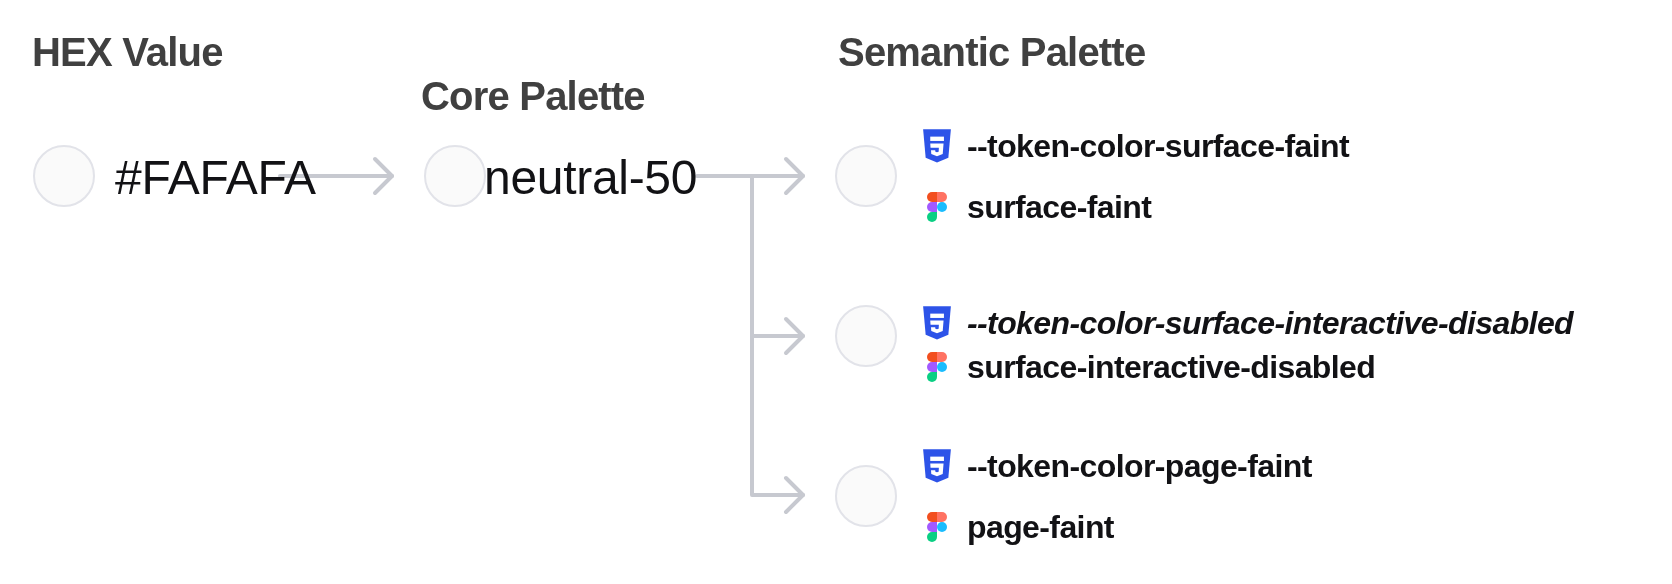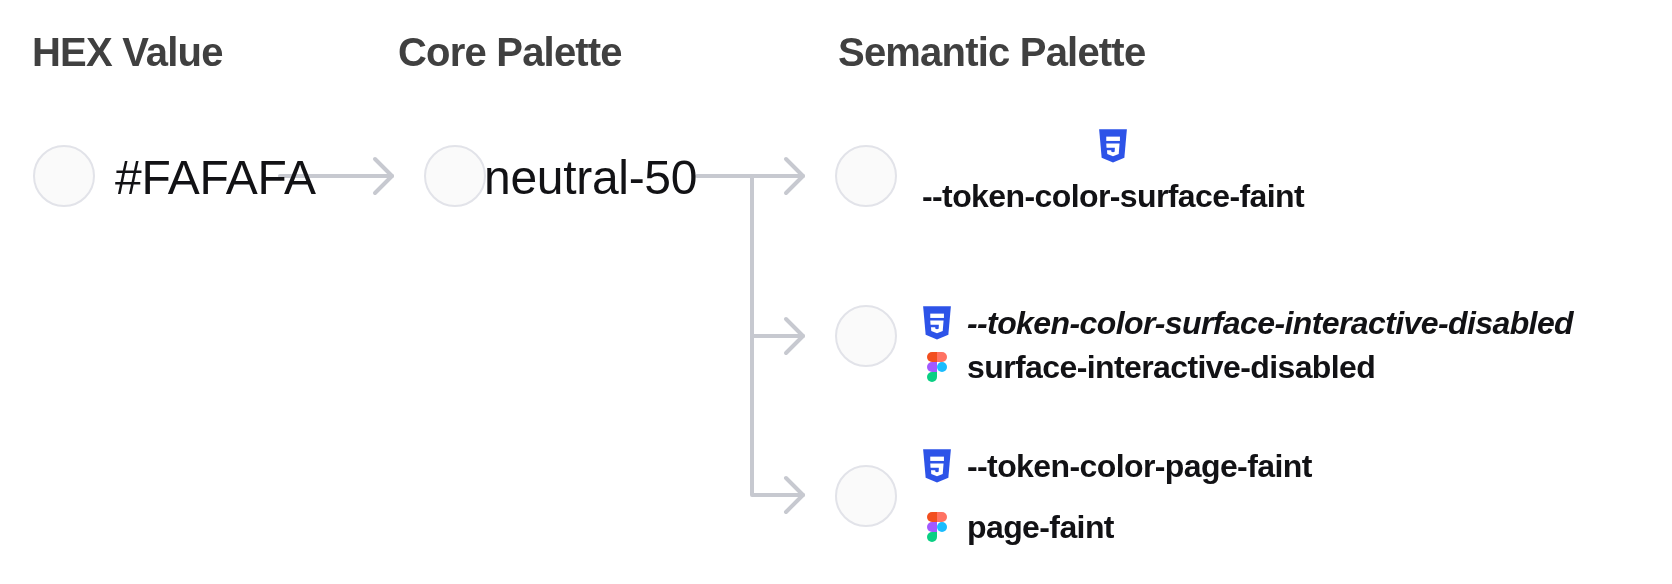--- a/index.html
+++ b/index.html
@@ -15,21 +15,21 @@
   .col-header {
     position: absolute;
     top: 30px;
     font-size: 40px;
     font-weight: 700;
     letter-spacing: -0.8px;
     color: #404040;
     white-space: nowrap;
   }
   .h-hex      { left: 32px;  }
-  .h-core     { left: 398px; }
+  .h-core     { left: 421px; margin-top: 44px; }
   .h-semantic { left: 838px; }
 
   .swatch {
     position: absolute;
     width: 62px;
     height: 62px;
     box-sizing: border-box;
     border-radius: 50%;
     background: #FAFAFA;
     border: 2px solid #E2E3E9;
@@ -74,21 +74,21 @@
     align-items: center;
     flex: 0 0 30px;
   }
   .token-text {
     font-size: 32px;
     font-weight: 700;
     letter-spacing: -0.6px;
     color: #121215;
   }
   
-  .css-line-0   { top: 129px; height: 34px; flex-direction: column; }
+  .css-line-0   { top: 129px; height: 34px; }
   .figma-line-0 { top: 192px; height: 30px; }
   .css-line-1   { top: 306px; height: 34px; font-style: italic; }
   .figma-line-1 { top: 352px; height: 30px; justify-content: center; }
   .css-line-2   { top: 449px; height: 34px; }
   .figma-line-2 { top: 512px; height: 30px; }
 </style>
 </head>
 <body>
 
 <div class="canvas">
@@ -127,20 +127,32 @@
   <div class="token-line css-line-0">
     <span class="icon-box">
       <svg width="30" height="34" viewBox="0 0 32 36">
         <path fill="#2D53E8" d="M1.2 0 H30.8 L28.1 30.4 L16 35.6 L3.9 30.4 Z"></path>
         <rect x="8.8" y="8" width="14.6" height="4.6" fill="#ffffff"></rect>
         <path fill="#ffffff" d="M8.8 15.3 H23 L22.1 26.6 L16 28.9 L9.9 26.6 L9.6 22.5 H14.1 L14.25 24 L16 24.6 L17.75 24 L18 19.9 H9.1 Z"></path>
       </svg>
     </span>
     <span class="token-text">--token-color-surface-faint</span>
   </div>
+  <div class="token-line figma-line-0">
+    <span class="icon-box">
+      <svg width="20" height="30" viewBox="0 0 24 36">
+        <path fill="#F24E1E" d="M12 0 H6 a6 6 0 0 0 0 12 h6 Z"></path>
+        <path fill="#FF7262" d="M12 0 h6 a6 6 0 0 1 0 12 h-6 Z"></path>
+        <path fill="#A259FF" d="M12 12 H6 a6 6 0 0 0 0 12 h6 Z"></path>
+        <circle fill="#1ABCFE" cx="18" cy="18" r="6"></circle>
+        <path fill="#0ACF83" d="M6 36 a6 6 0 0 0 6 -6 v-6 H6 a6 6 0 0 0 0 12 Z"></path>
+      </svg>
+    </span>
+    <span class="token-text">surface-faint</span>
+  </div>
 
   <div class="token-line css-line-1">
     <span class="icon-box">
       <svg width="30" height="34" viewBox="0 0 32 36">
         <path fill="#2D53E8" d="M1.2 0 H30.8 L28.1 30.4 L16 35.6 L3.9 30.4 Z"></path>
         <rect x="8.8" y="8" width="14.6" height="4.6" fill="#ffffff"></rect>
         <path fill="#ffffff" d="M8.8 15.3 H23 L22.1 26.6 L16 28.9 L9.9 26.6 L9.6 22.5 H14.1 L14.25 24 L16 24.6 L17.75 24 L18 19.9 H9.1 Z"></path>
       </svg>
     </span>
     <span class="token-text">--token-color-surface-interactive-disabled</span>

